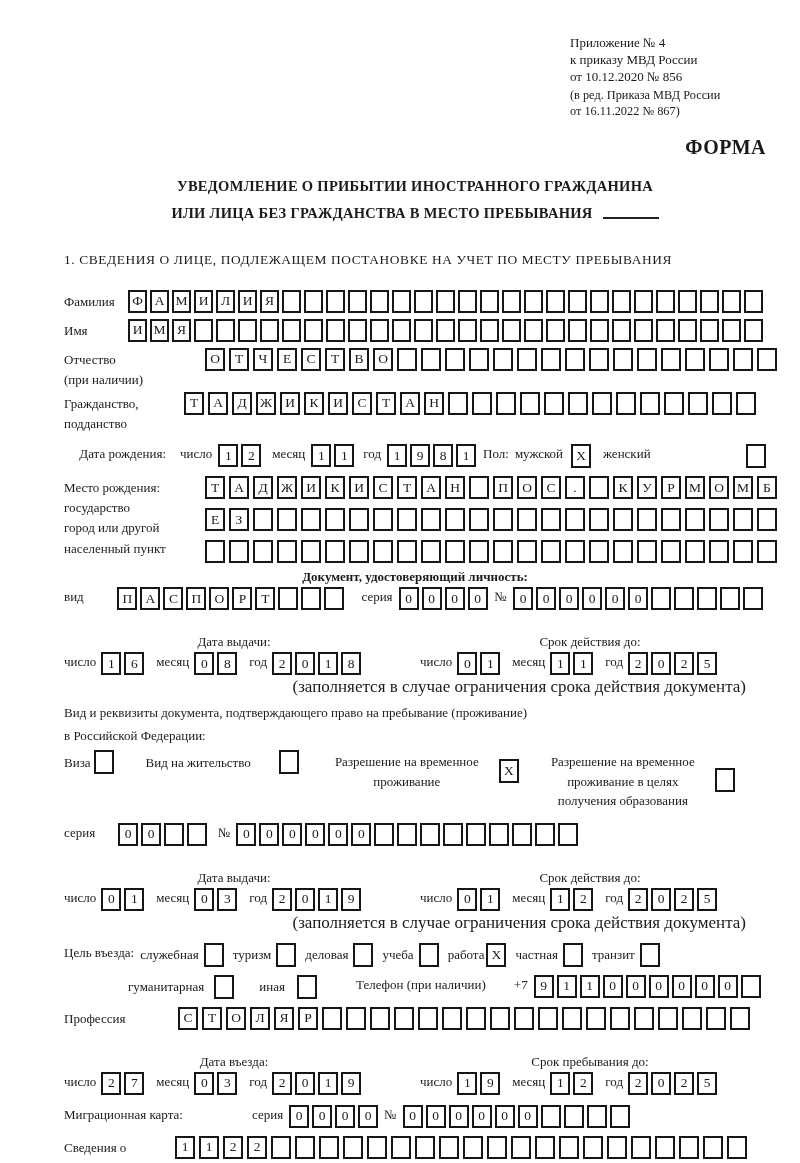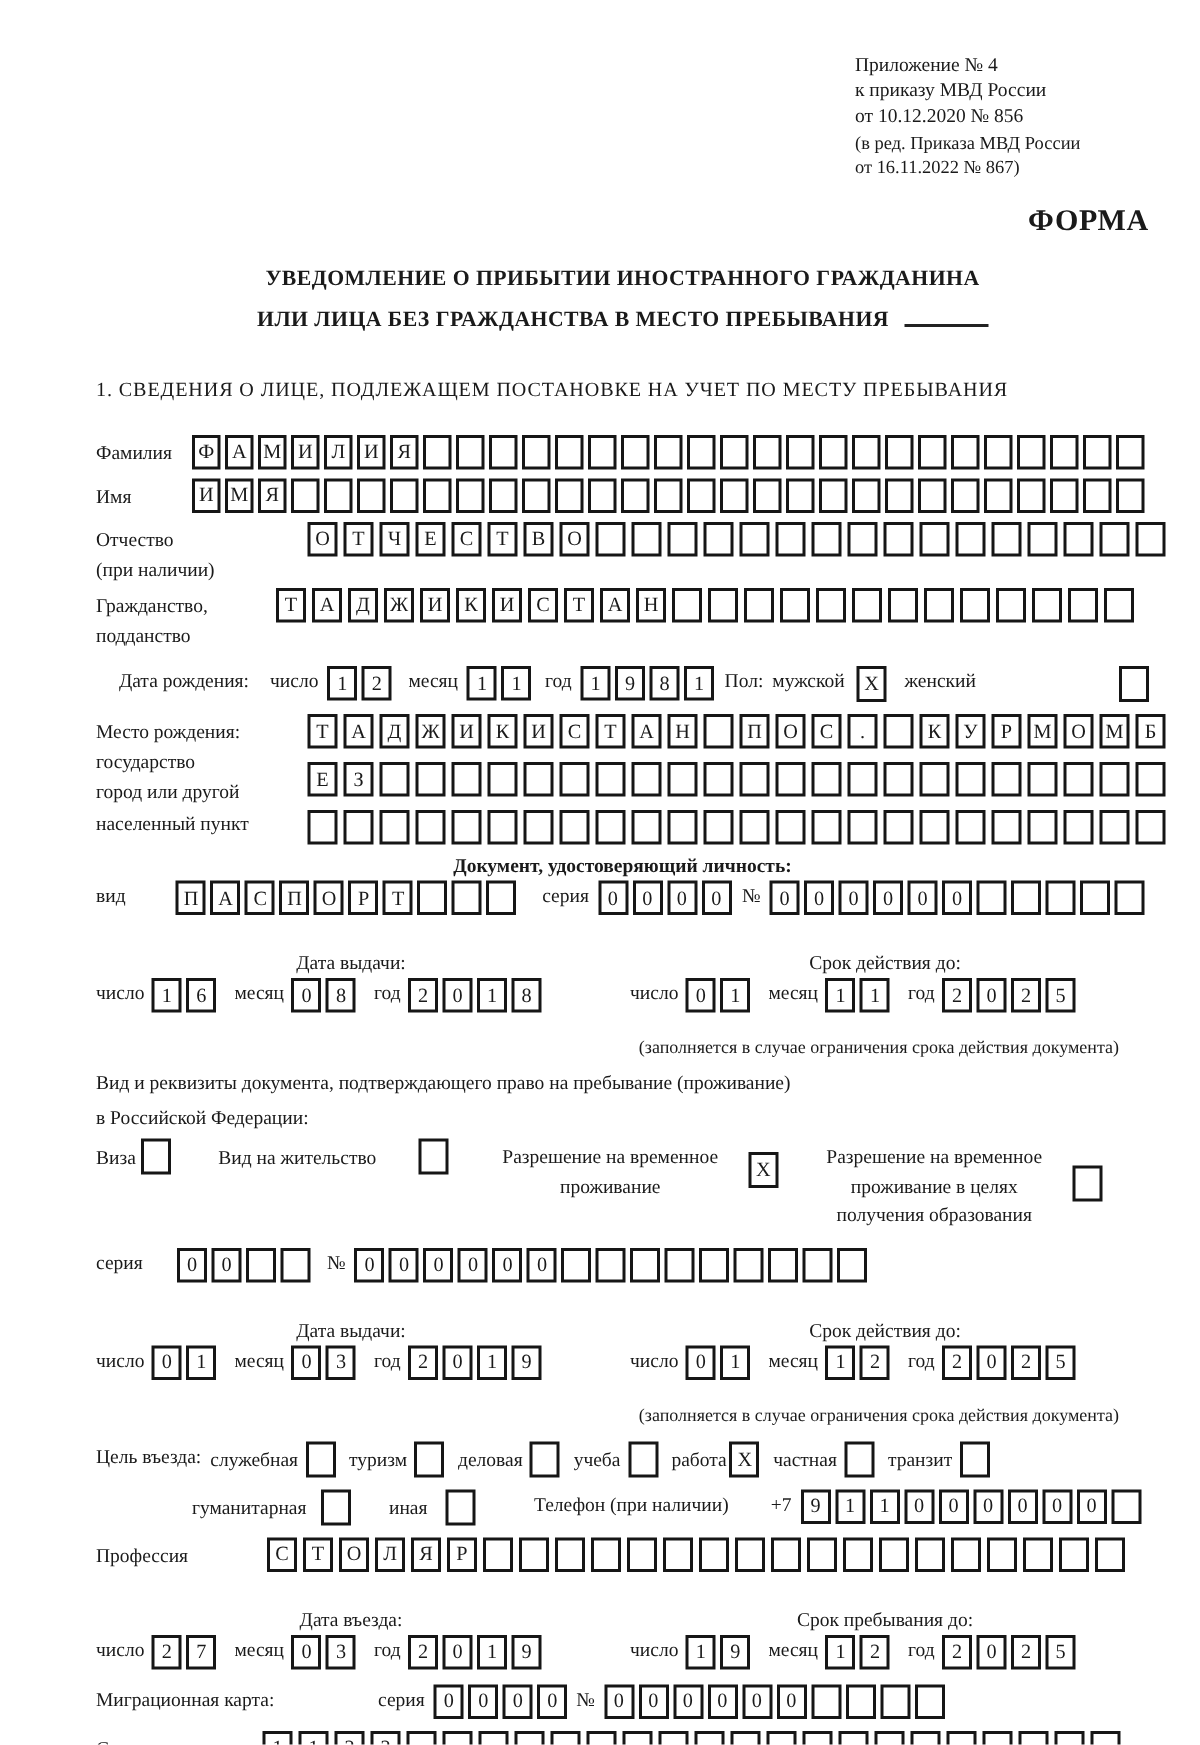--- a/index.html
+++ b/index.html
@@ -33,21 +33,21 @@
   .inline-lbl{padding:2px 6px 0 0;}
 
   
   .dates{display:flex;margin-top:24px;}
   .date-col{width:340px;}
   .date-col.right{margin-left:16px;}
   .date-heading{text-align:center;margin-bottom:2px;}
   .dategroup{display:flex;align-items:flex-start;}
   .dategroup .inline-lbl{padding-right:5px;}
   .dategroup .cellrow{margin-right:9px;}
-  .fill-note{text-align:right;font-size:12px;padding-right:20px;margin-top:16px;}
+  .fill-note{text-align:right;font-size:17px;padding-right:20px;margin-top:2px;}
 
   
   .opts{display:flex;align-items:flex-start;margin-top:8px;}
   .opt{display:flex;align-items:center;}
   .opt-label-multi{width:172px;text-align:center;line-height:1.5;}
   .opts .checkbox{margin-top:-2px;}
 
   .purpose-row{display:flex;align-items:flex-start;margin-top:10px;}
   .purpose-row .opt{margin-right:9px;}
   .purpose-row .checkbox{margin-left:5px;}

